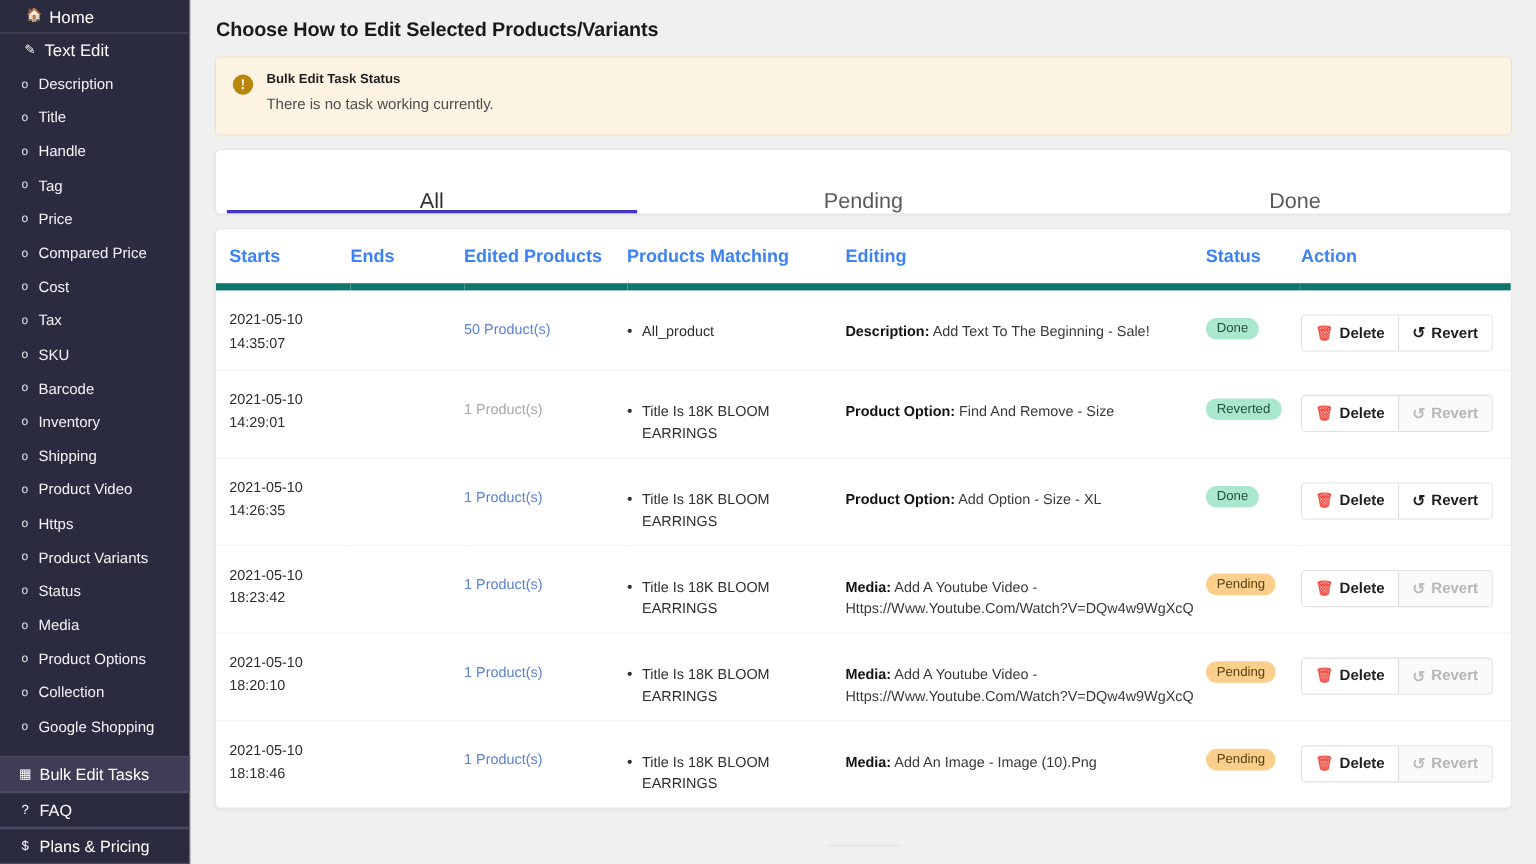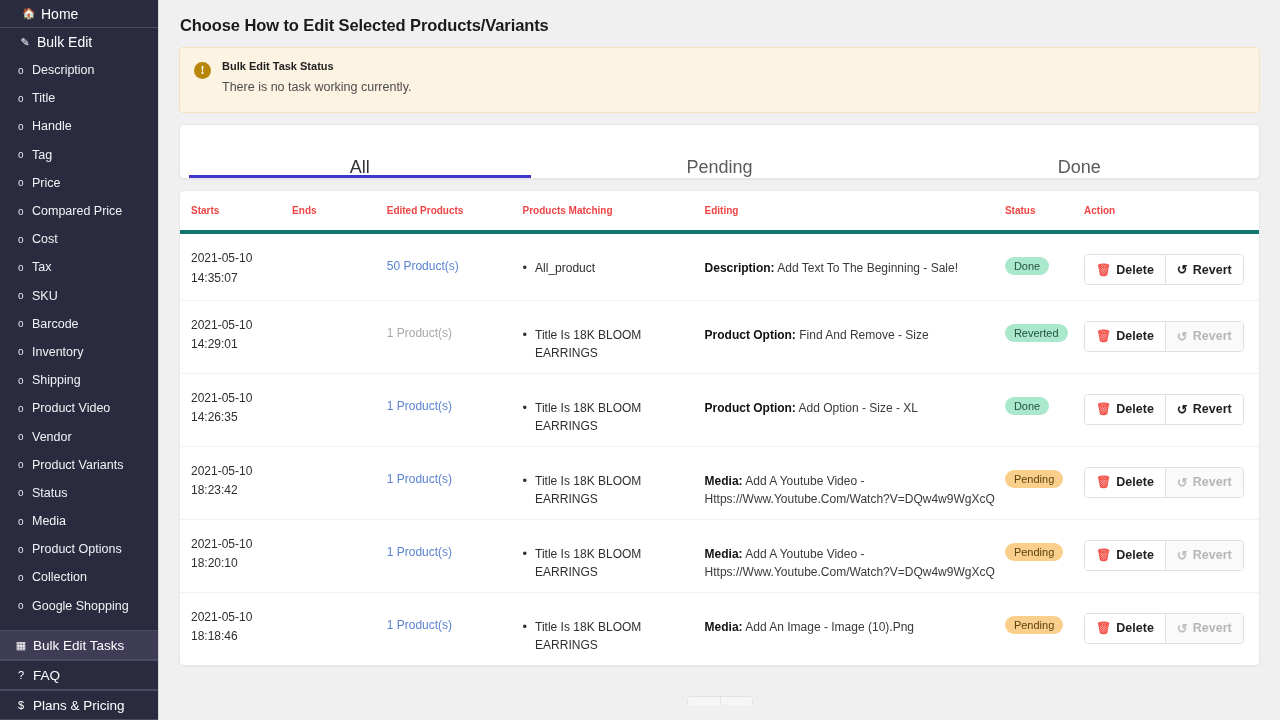--- a/index.html
+++ b/index.html
@@ -136,23 +136,23 @@
     margin-top: 11px;
     background: #ffffff;
     border: 1px solid #e8e8e8;
     border-radius: 5px;
     box-shadow: 0 1px 2px rgba(0,0,0,.04);
     overflow: hidden;
   }
   table { width: 100%; border-collapse: collapse; table-layout: fixed; }
   thead th {
     text-align: left;
-    font-size: 10px; font-weight: bold; color: #ef4444;
+    font-size: 15px; font-weight: bold; color: #3b82f6;
     padding: 14px 8px 14px 0;
-    border-bottom: 4px solid #0f766e;
+    border-bottom: 6px solid #0f766e;
     vertical-align: middle;
   }
   thead th:first-child { padding-left: 11px; }
   tbody td {
     font-size: 12px; color: #333;
     padding: 11px 8px 11px 0;
     vertical-align: top;
     border-bottom: 1px solid #f2f2f2;
   }
   tbody tr:last-child td { border-bottom: none; }
@@ -234,21 +234,21 @@
 
 <div class="app">
 
   <nav class="sidebar">
     <div class="sb-row sb-top">
       <span class="sb-ico">🏠</span>
       <span>Home</span>
     </div>
     <div class="sb-row sb-head">
       <span class="sb-ico">✎</span>
-      <span>Bulk Edit</span>
+      <span>Text Edit</span>
     </div>
     <div id="sb-items">
         <div class="sb-row sb-sub">
           <span class="sb-bullet">o</span>
           <span>Description</span>
         </div>
         <div class="sb-row sb-sub">
           <span class="sb-bullet">o</span>
           <span>Title</span>
         </div>
@@ -291,21 +291,21 @@
         <div class="sb-row sb-sub">
           <span class="sb-bullet">o</span>
           <span>Shipping</span>
         </div>
         <div class="sb-row sb-sub">
           <span class="sb-bullet">o</span>
           <span>Product Video</span>
         </div>
         <div class="sb-row sb-sub">
           <span class="sb-bullet">o</span>
-          <span>Vendor</span>
+          <span>Https</span>
         </div>
         <div class="sb-row sb-sub">
           <span class="sb-bullet">o</span>
           <span>Product Variants</span>
         </div>
         <div class="sb-row sb-sub">
           <span class="sb-bullet">o</span>
           <span>Status</span>
         </div>
         <div class="sb-row sb-sub">

